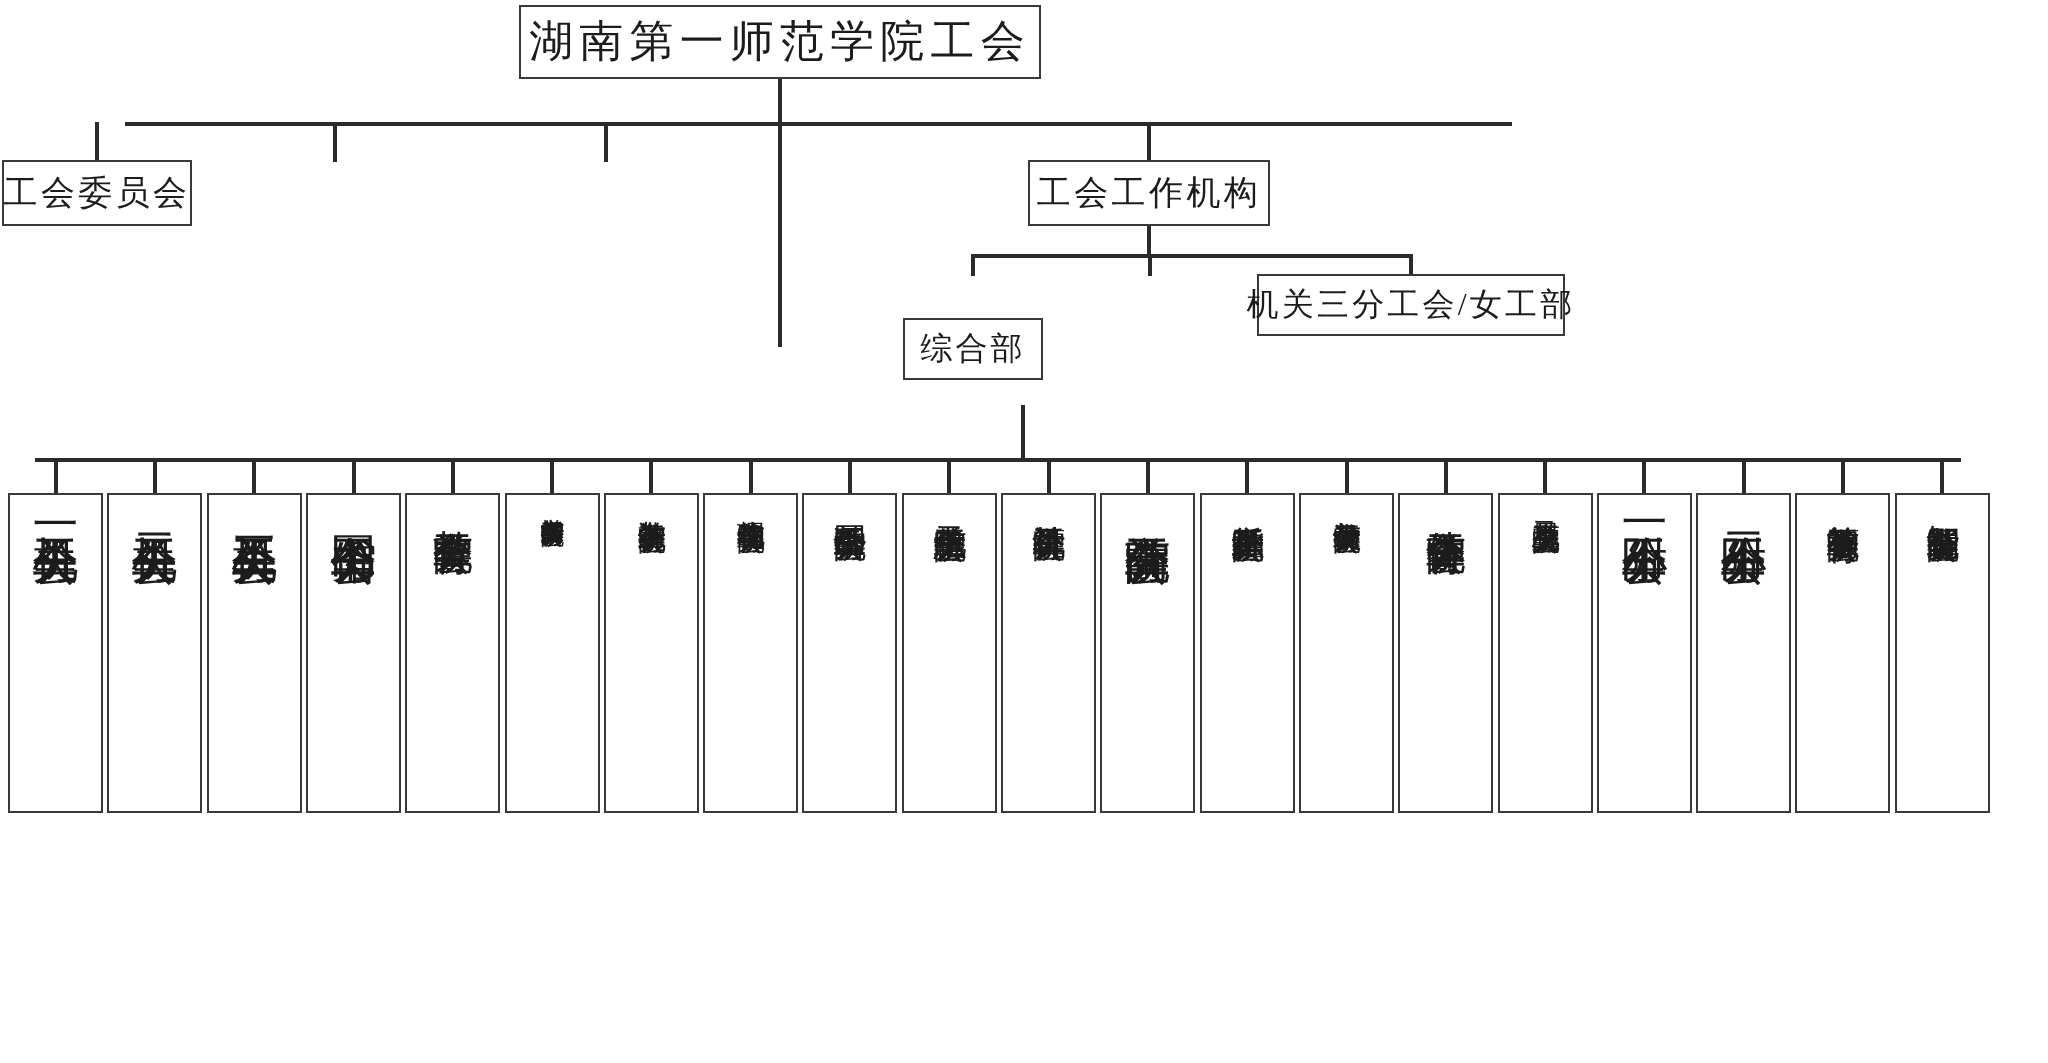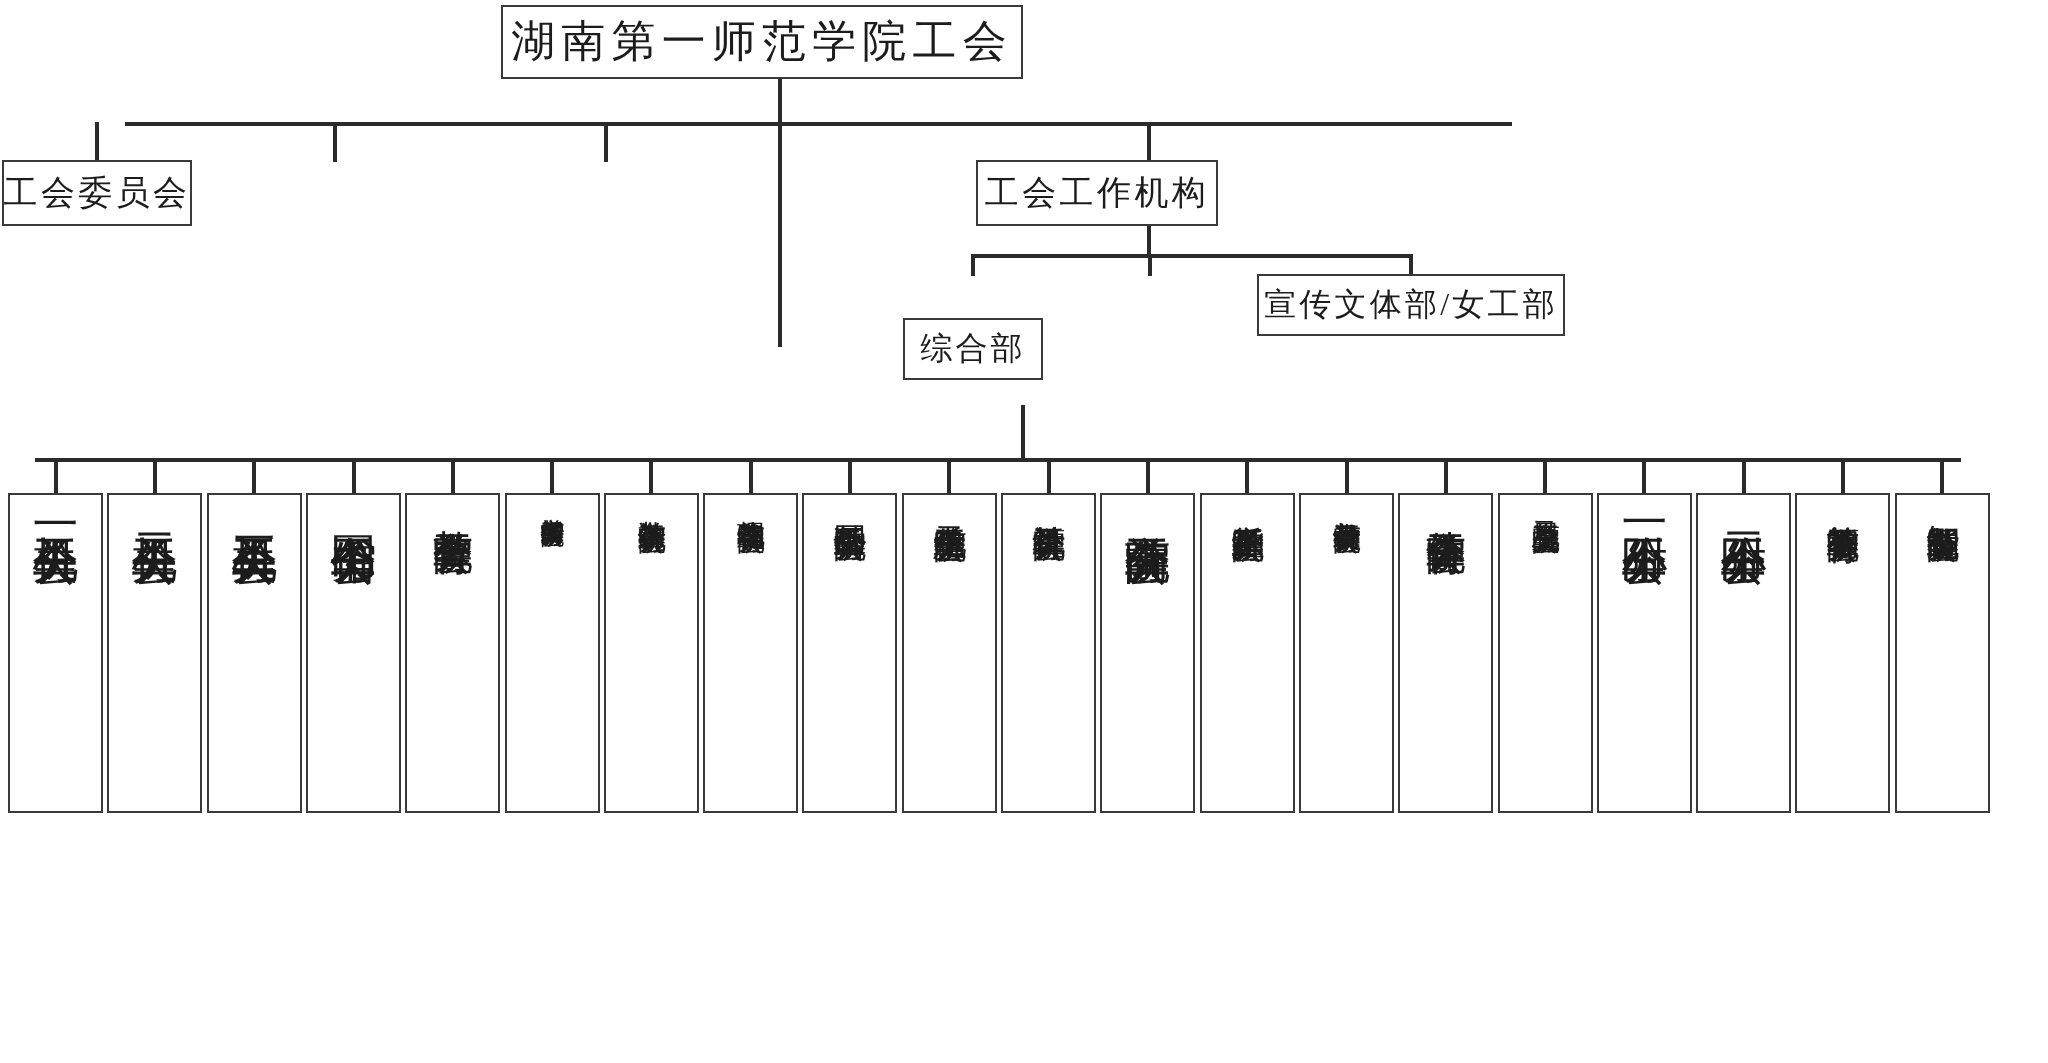--- a/index.html
+++ b/index.html
@@ -39,36 +39,36 @@
   
   .ln-h, .ln-v {
     position: absolute;
     background: #2b2b2b;
   }
   .ln-h { height: 4px; }
   .ln-v { width: 4px; }
 
   
   #root {
-    left: 501px;  top: 5px;
+    left: 519px;  top: 5px;
     width: 522px; height: 74px;
     font-size: 44px;
     letter-spacing: 0.14em;
   }
 
   
   .lvl2 {
     top: 160px;
     height: 66px;
     font-size: 34px;
   }
   #n-gh-weiyuanhui   { left: 2px;    width: 190px; font-family: Liberation Serif, serif; }
   #n-jingfei         { left: 205px;  width: 260px; }
   #n-nvjiaozhigong   { left: 477px;  width: 258px; }
-  #n-gongzuojigou    { left: 976px; width: 242px; }
+  #n-gongzuojigou    { left: 1028px; width: 242px; }
 
   
   .lvl3 {
     top: 274px;
     height: 62px;
     font-size: 32px;
   }
   #n-zonghebu        { left: 903px;  width: 140px; margin-top: 44px; }
   #n-zhigongquanyi   { left: 1056px; width: 188px; }
   #n-xuanchuan       { left: 1257px; width: 308px; }
@@ -134,21 +134,21 @@
 
   <div class="ln-v" style="left:1147px; top:226px; height:30px;"></div>
   <div class="ln-h" style="left:971px; top:254px; width:442px;"></div>
   <div class="ln-v" style="left:971px; top:254px; height:22px;"></div>
   <div class="ln-v" style="left:1148px; top:254px; height:22px;"></div>
   <div class="ln-v" style="left:1409px; top:254px; height:22px;"></div>
 
   <div class="node lvl3" id="n-zonghebu">综合部</div>
 
 
-  <div class="node lvl3" id="n-xuanchuan">宣传文体部/女工部</div>
+  <div class="node lvl3" id="n-xuanchuan">机关三分工会/女工部</div>
 
 
   <div class="ln-v" style="left:1021px; top:405px; height:55px;"></div>
 
   <div class="ln-h" style="left:35px; top:458px; width:1926px;"></div>
 
   <div id="leaf-layer">
       <div class="ln-v" style="left: 54px; top: 458px; height: 35px;"></div>
       <div class="leaf sz-xl" style="left: 8px; top: 493px; width: 95px; height: 320px;">
         <span class="vtext">机关一分工会</span>

